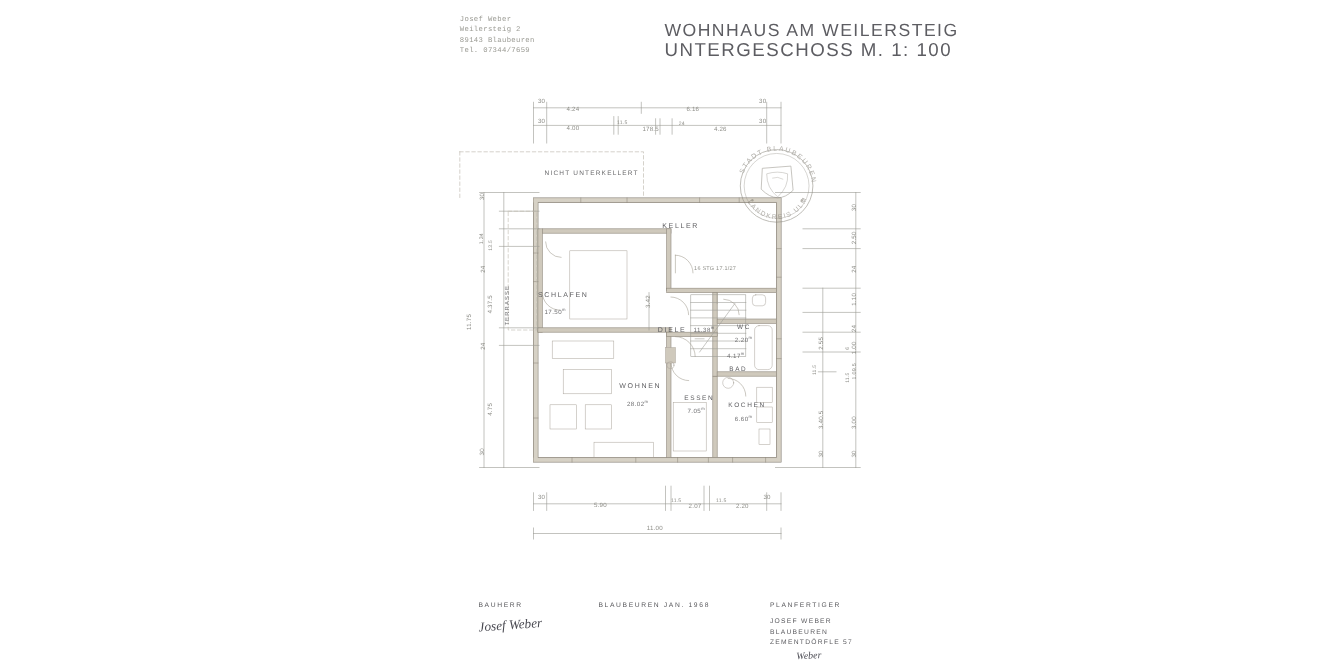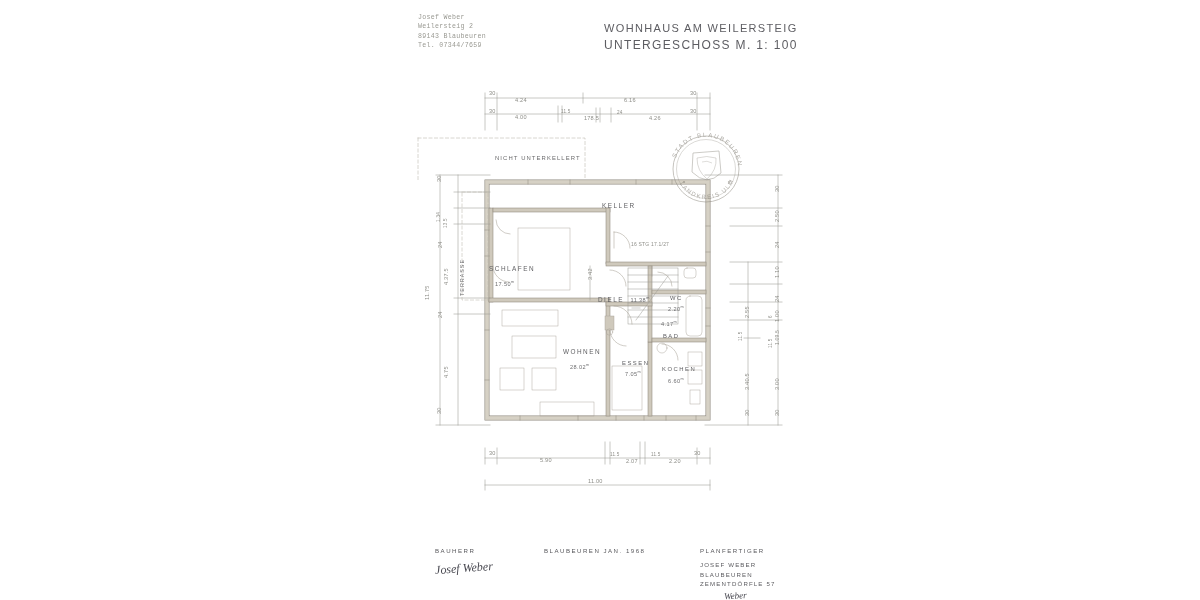--- a/index.html
+++ b/index.html
@@ -5,22 +5,22 @@
   html,body{margin:0;padding:0;background:#ffffff;}
   body{width:1200px;height:600px;overflow:hidden;
        font-family:"Liberation Sans",sans-serif;color:#555;}
   #sheet{position:absolute;left:0;top:0;width:1200px;height:600px;background:#fff;}
   .abs{position:absolute;}
   
   #address{left:418px;top:13px;width:150px;font-family:"Liberation Mono",monospace;
            font-size:6.6px;line-height:9.4px;color:#9a9a93;letter-spacing:.3px;}
   
   #title-block{left:604px;top:20px;color:#5d5d62;}
-  #title-block .t1{font-size:11px;letter-spacing:1.35px;line-height:17px;white-space:nowrap;}
-  #title-block .t2{font-size:12px;letter-spacing:1.35px;line-height:17px;white-space:nowrap;}
+  #title-block .t1{font-size:16px;letter-spacing:1.35px;line-height:17px;white-space:nowrap;}
+  #title-block .t2{font-size:17px;letter-spacing:1.35px;line-height:17px;white-space:nowrap;}
   
   .dim{font-size:5.6px;color:#8e8e88;letter-spacing:.2px;white-space:nowrap;}
   .vdim{transform-origin:0 0;transform:rotate(-90deg);}
   .room{font-size:6.4px;letter-spacing:1.5px;color:#5f5f62;white-space:nowrap;}
   .area{font-size:5.6px;letter-spacing:.4px;color:#6e6e70;white-space:nowrap;}
   .area sup{font-size:3.8px;vertical-align:super;}
   .note{font-size:5.9px;letter-spacing:1.1px;color:#6b6b6d;white-space:nowrap;}
   
   #footer{left:0;top:536px;width:1200px;height:64px;}
   #footer .hdr{font-size:6.1px;letter-spacing:1.5px;color:#58585c;white-space:nowrap;}

